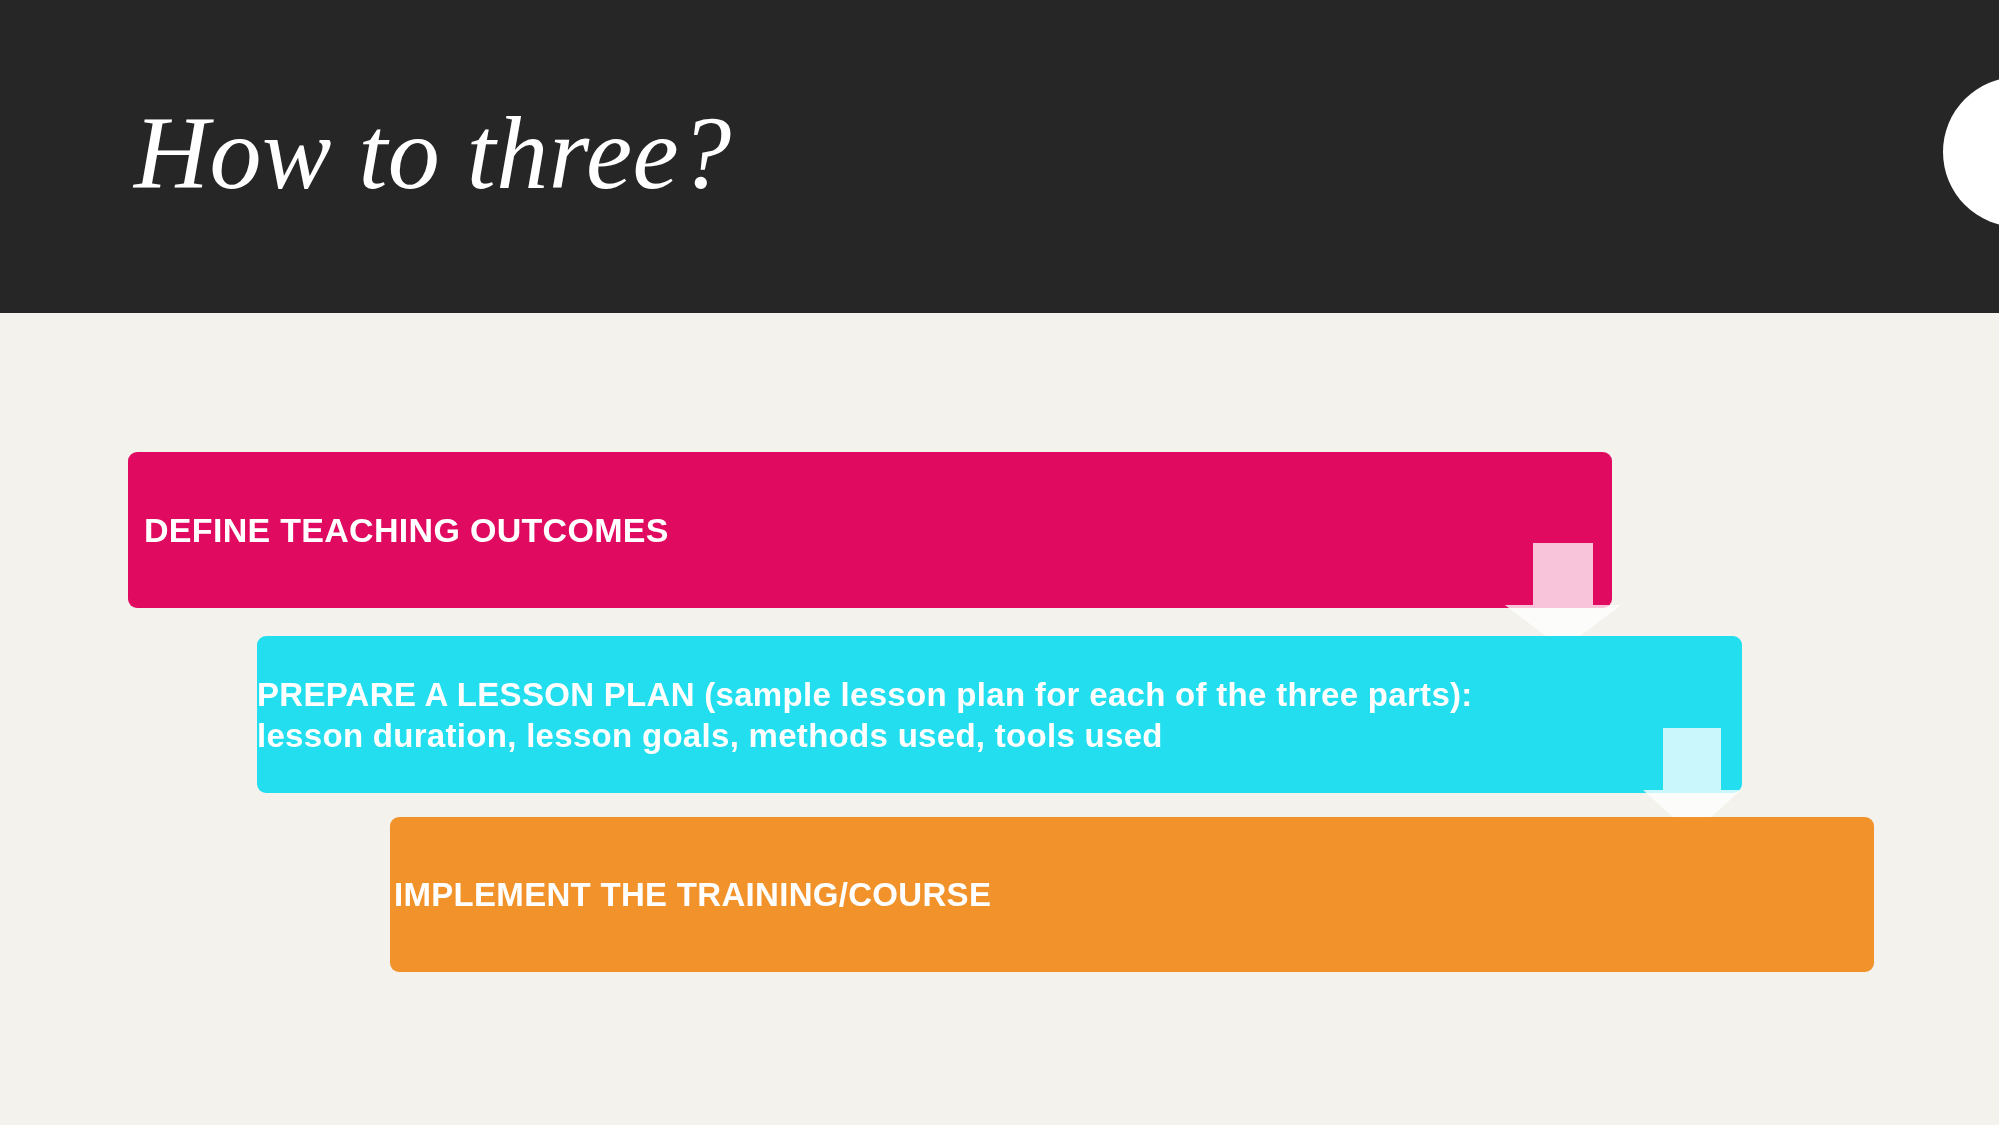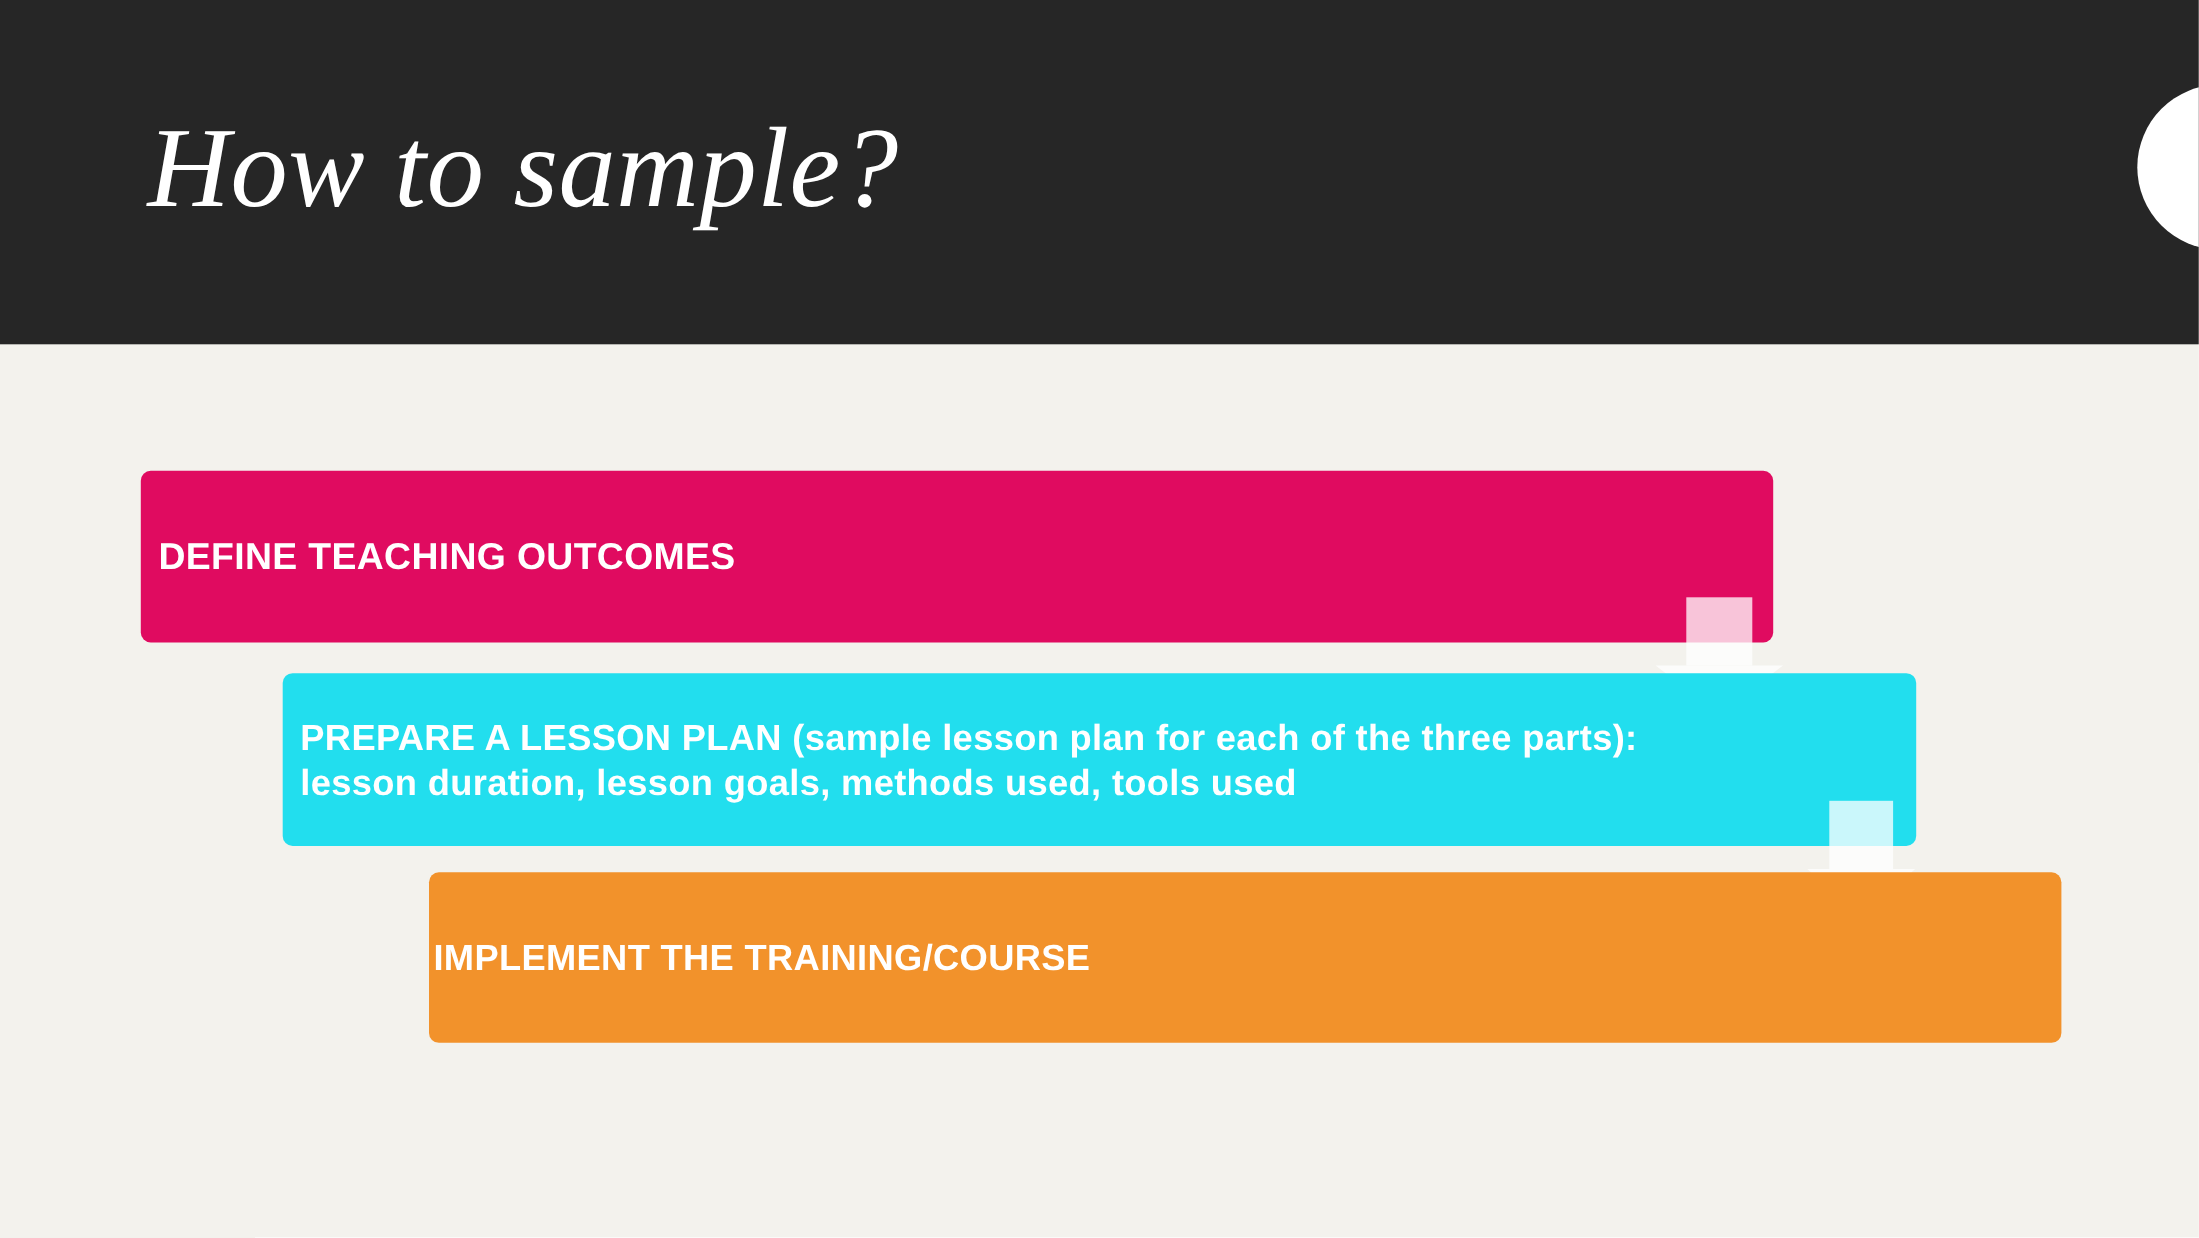--- a/index.html
+++ b/index.html
@@ -55,20 +55,21 @@
     white-space: nowrap;
   }
 
   
   .banner {
     position: absolute;
     border-radius: 9px;
     display: flex;
     align-items: center;
     box-sizing: border-box;
+    margin-top: 24px;
   }
 
   .banner-label {
     font-weight: 700;
     color: #FFFFFF;
     letter-spacing: 0.3px;
   }
 
   #banner-pink {
     left: 128px;
@@ -82,21 +83,20 @@
     font-size: 34px;
     line-height: 42px;
   }
 
   #banner-cyan {
     left: 257px;
     top: 612px;
     width: 1485px;
     height: 157px;
     background: #22DEEE;
-    padding-left: 16px;
     padding-right: 60px;
   }
   #banner-cyan .banner-label {
     font-size: 33px;
     line-height: 41px;
     max-width: 1225px;
   }
 
   #banner-orange {
     left: 390px;
@@ -170,21 +170,21 @@
     border-top-width: 44px;
   }
 </style>
 </head>
 <body>
 
 <div id="slide">
 
   <div id="header-band">
     <div id="header-circle"></div>
-    <div id="slide-title">How to sample?</div>
+    <div id="slide-title">How to three?</div>
   </div>
 
   <div class="banner" id="banner-pink">
     <span class="banner-label">DEFINE TEACHING OUTCOMES</span>
   </div>
 
   <div class="arrow-down" id="arrow-1">
     <div class="arrow-shaft"></div>
     <div class="arrow-head"></div>
   </div>

